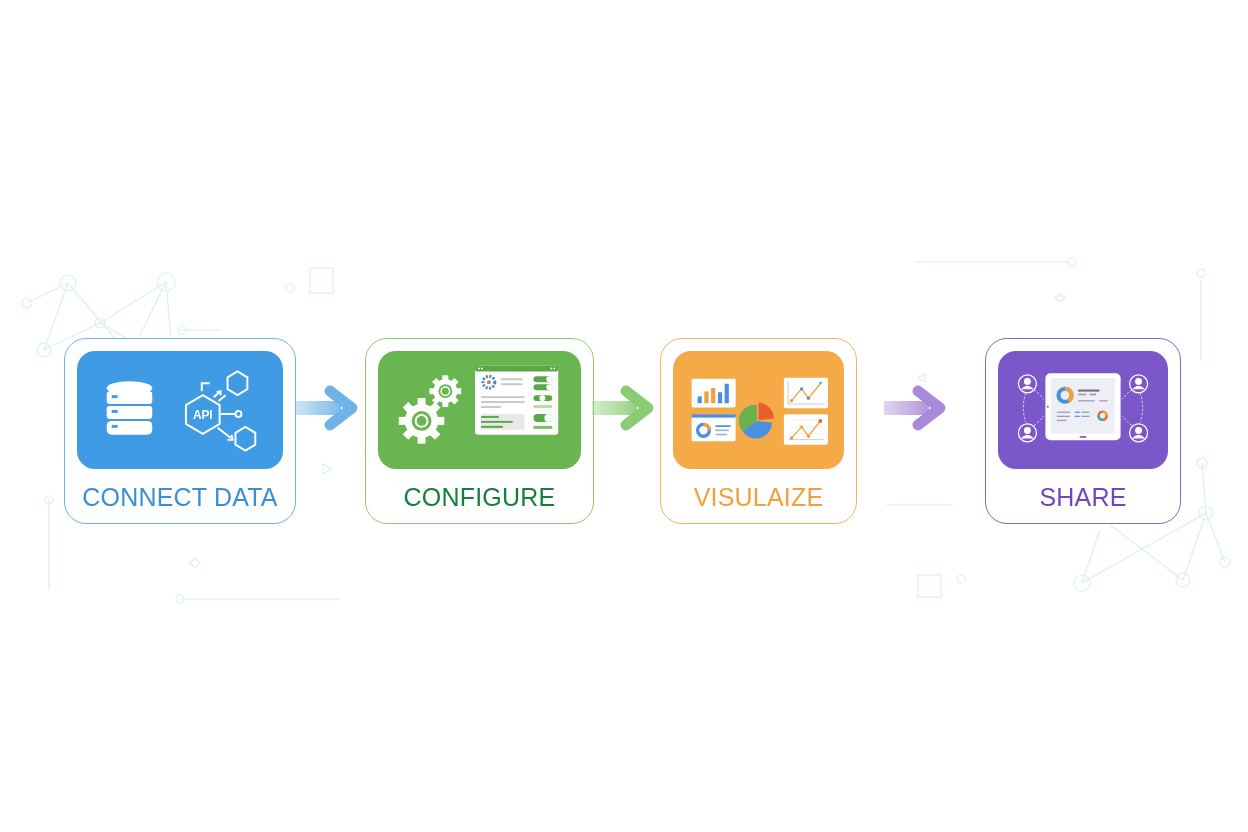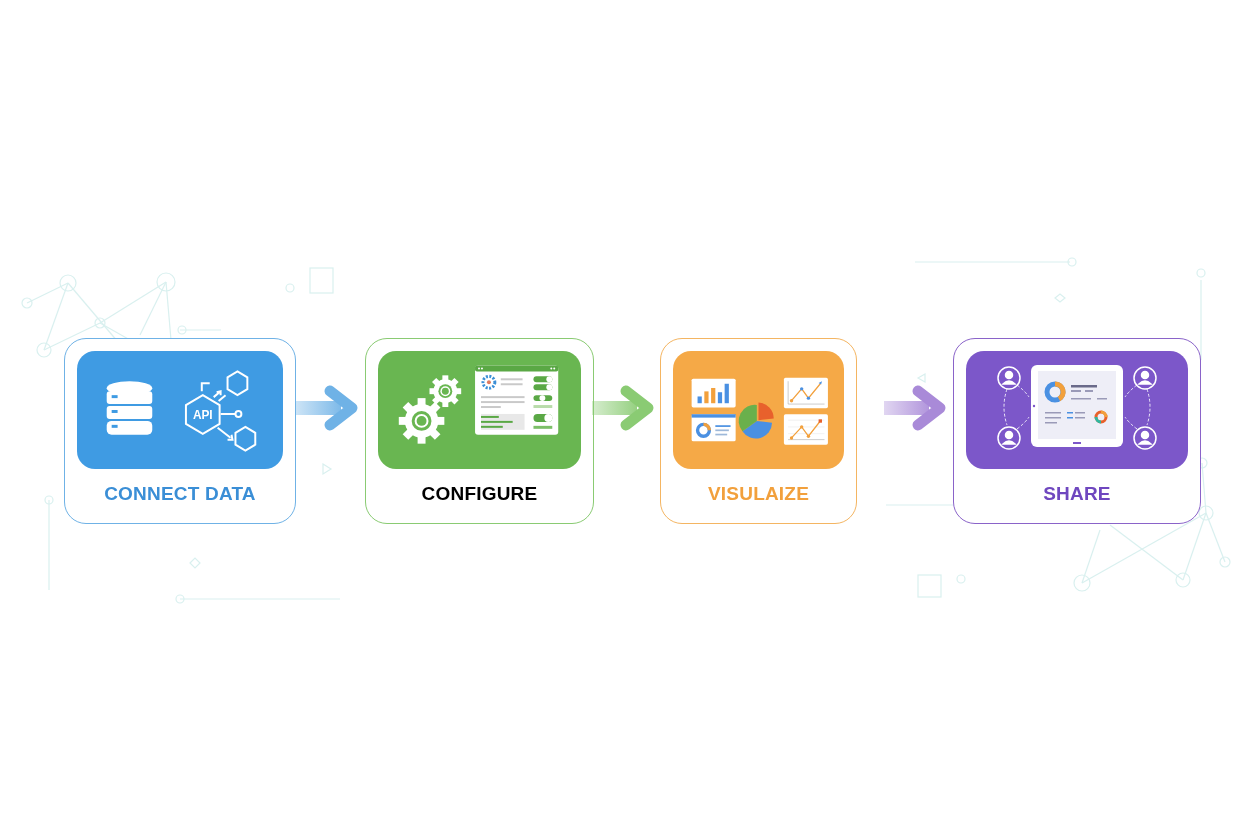--- a/index.html
+++ b/index.html
@@ -22,38 +22,38 @@
     height: 118px;
     border-radius: 18px;
     overflow: hidden;
   }
   .step-panel svg { position: absolute; left: 0; top: 0; width: 100%; height: 100%; }
   .step-label {
     position: absolute;
     left: 0; right: 0;
     top: 144px;
     text-align: center;
-    font-size: 19px;
-    font-weight: bold;
+    font-size: 25px;
+    font-weight: normal;
     letter-spacing: 0.2px;
   }
 
   #card-1 { left: 64px; width: 232px; border-color: #6fb2e6; }
   #card-1 .step-panel { background: #3f9be3; }
   #card-1 .step-label { color: #3a8ed6; }
 
   #card-2 { left: 365px; width: 229px; border-color: #8acb73; }
   #card-2 .step-panel { background: #69b651; }
-  #card-2 .step-label { color: #000000; }
+  #card-2 .step-label { color: #15803d; }
 
   #card-3 { left: 660px; width: 197px; border-color: #f4b562; }
   #card-3 .step-panel { background: #f5a947; }
   #card-3 .step-label { color: #f2a03c; }
 
-  #card-4 { left: 953px; width: 248px; border-color: #8a63c9; }
+  #card-4 { left: 985px; width: 196px; border-color: #8a63c9; }
   #card-4 .step-panel { background: #7c57c9; }
   #card-4 .step-label { color: #6f47bf; }
 
   .connector-arrow { position: absolute; top: 383px; width: 70px; height: 50px; }
   .connector-arrow svg { width: 100%; height: 100%; }
   #arrow-1 { left: 296px; }
   #arrow-2 { left: 592px; }
   #arrow-3 { left: 884px; }
 </style>
 </head>

